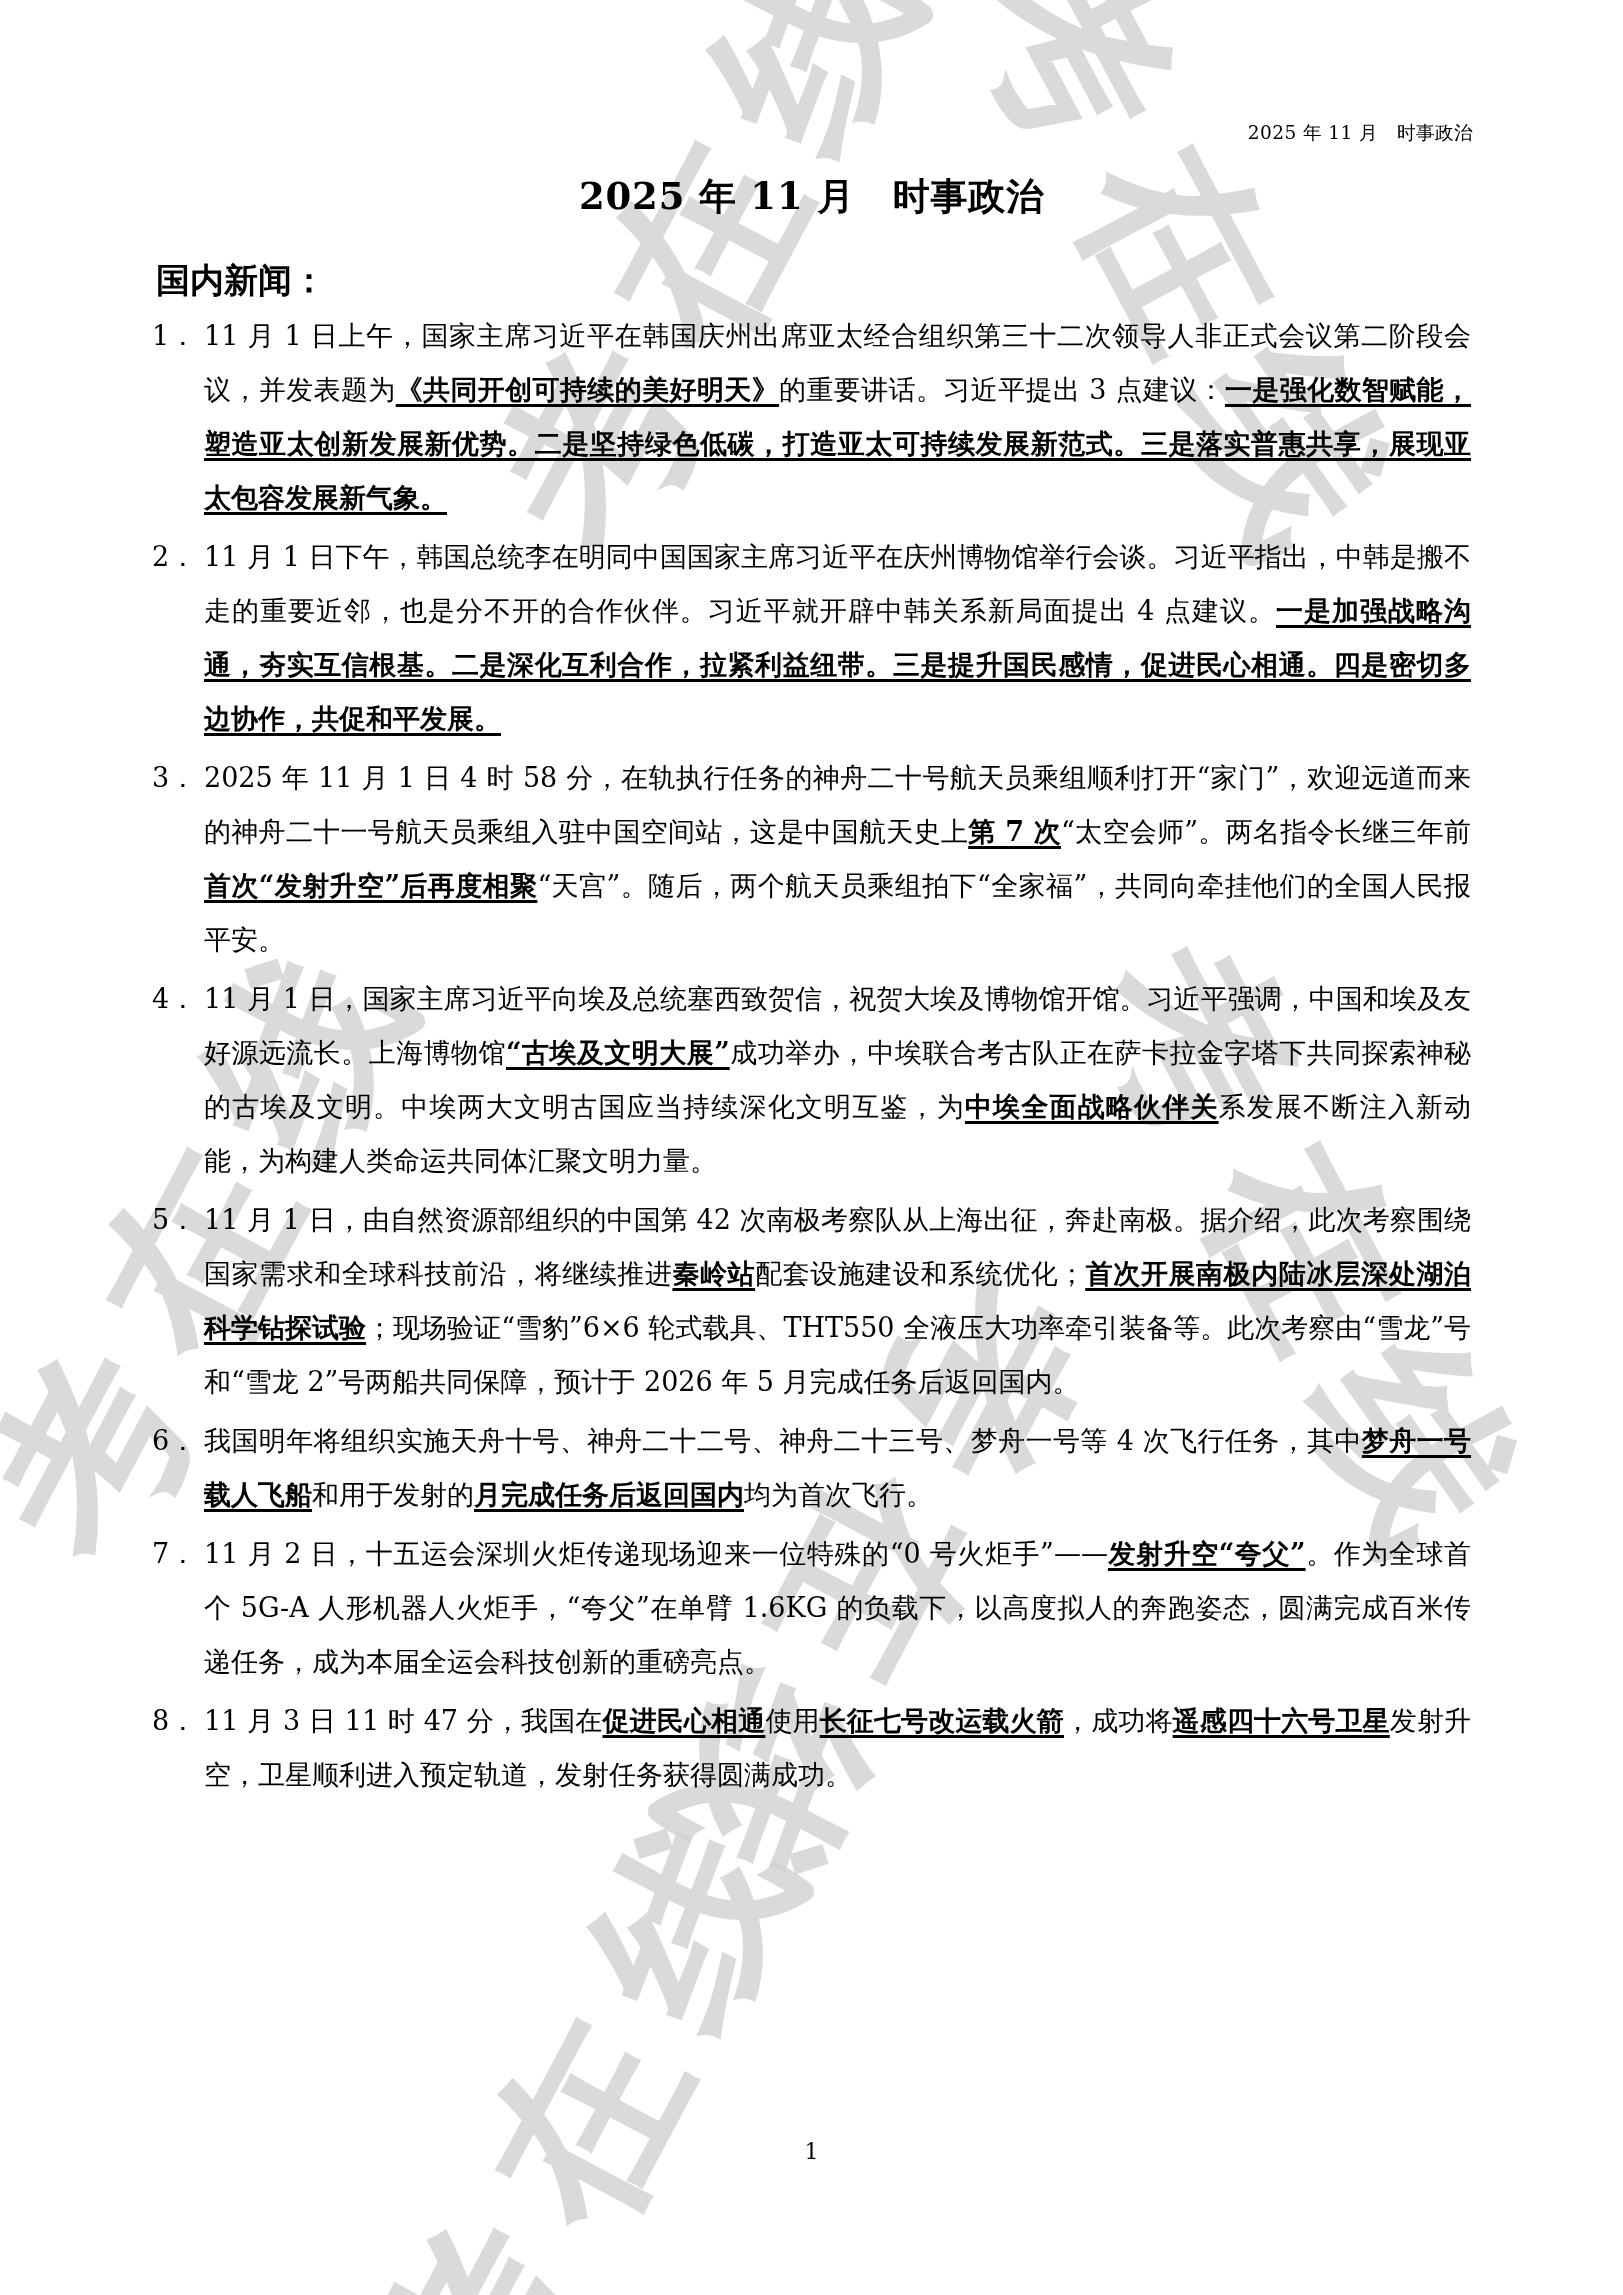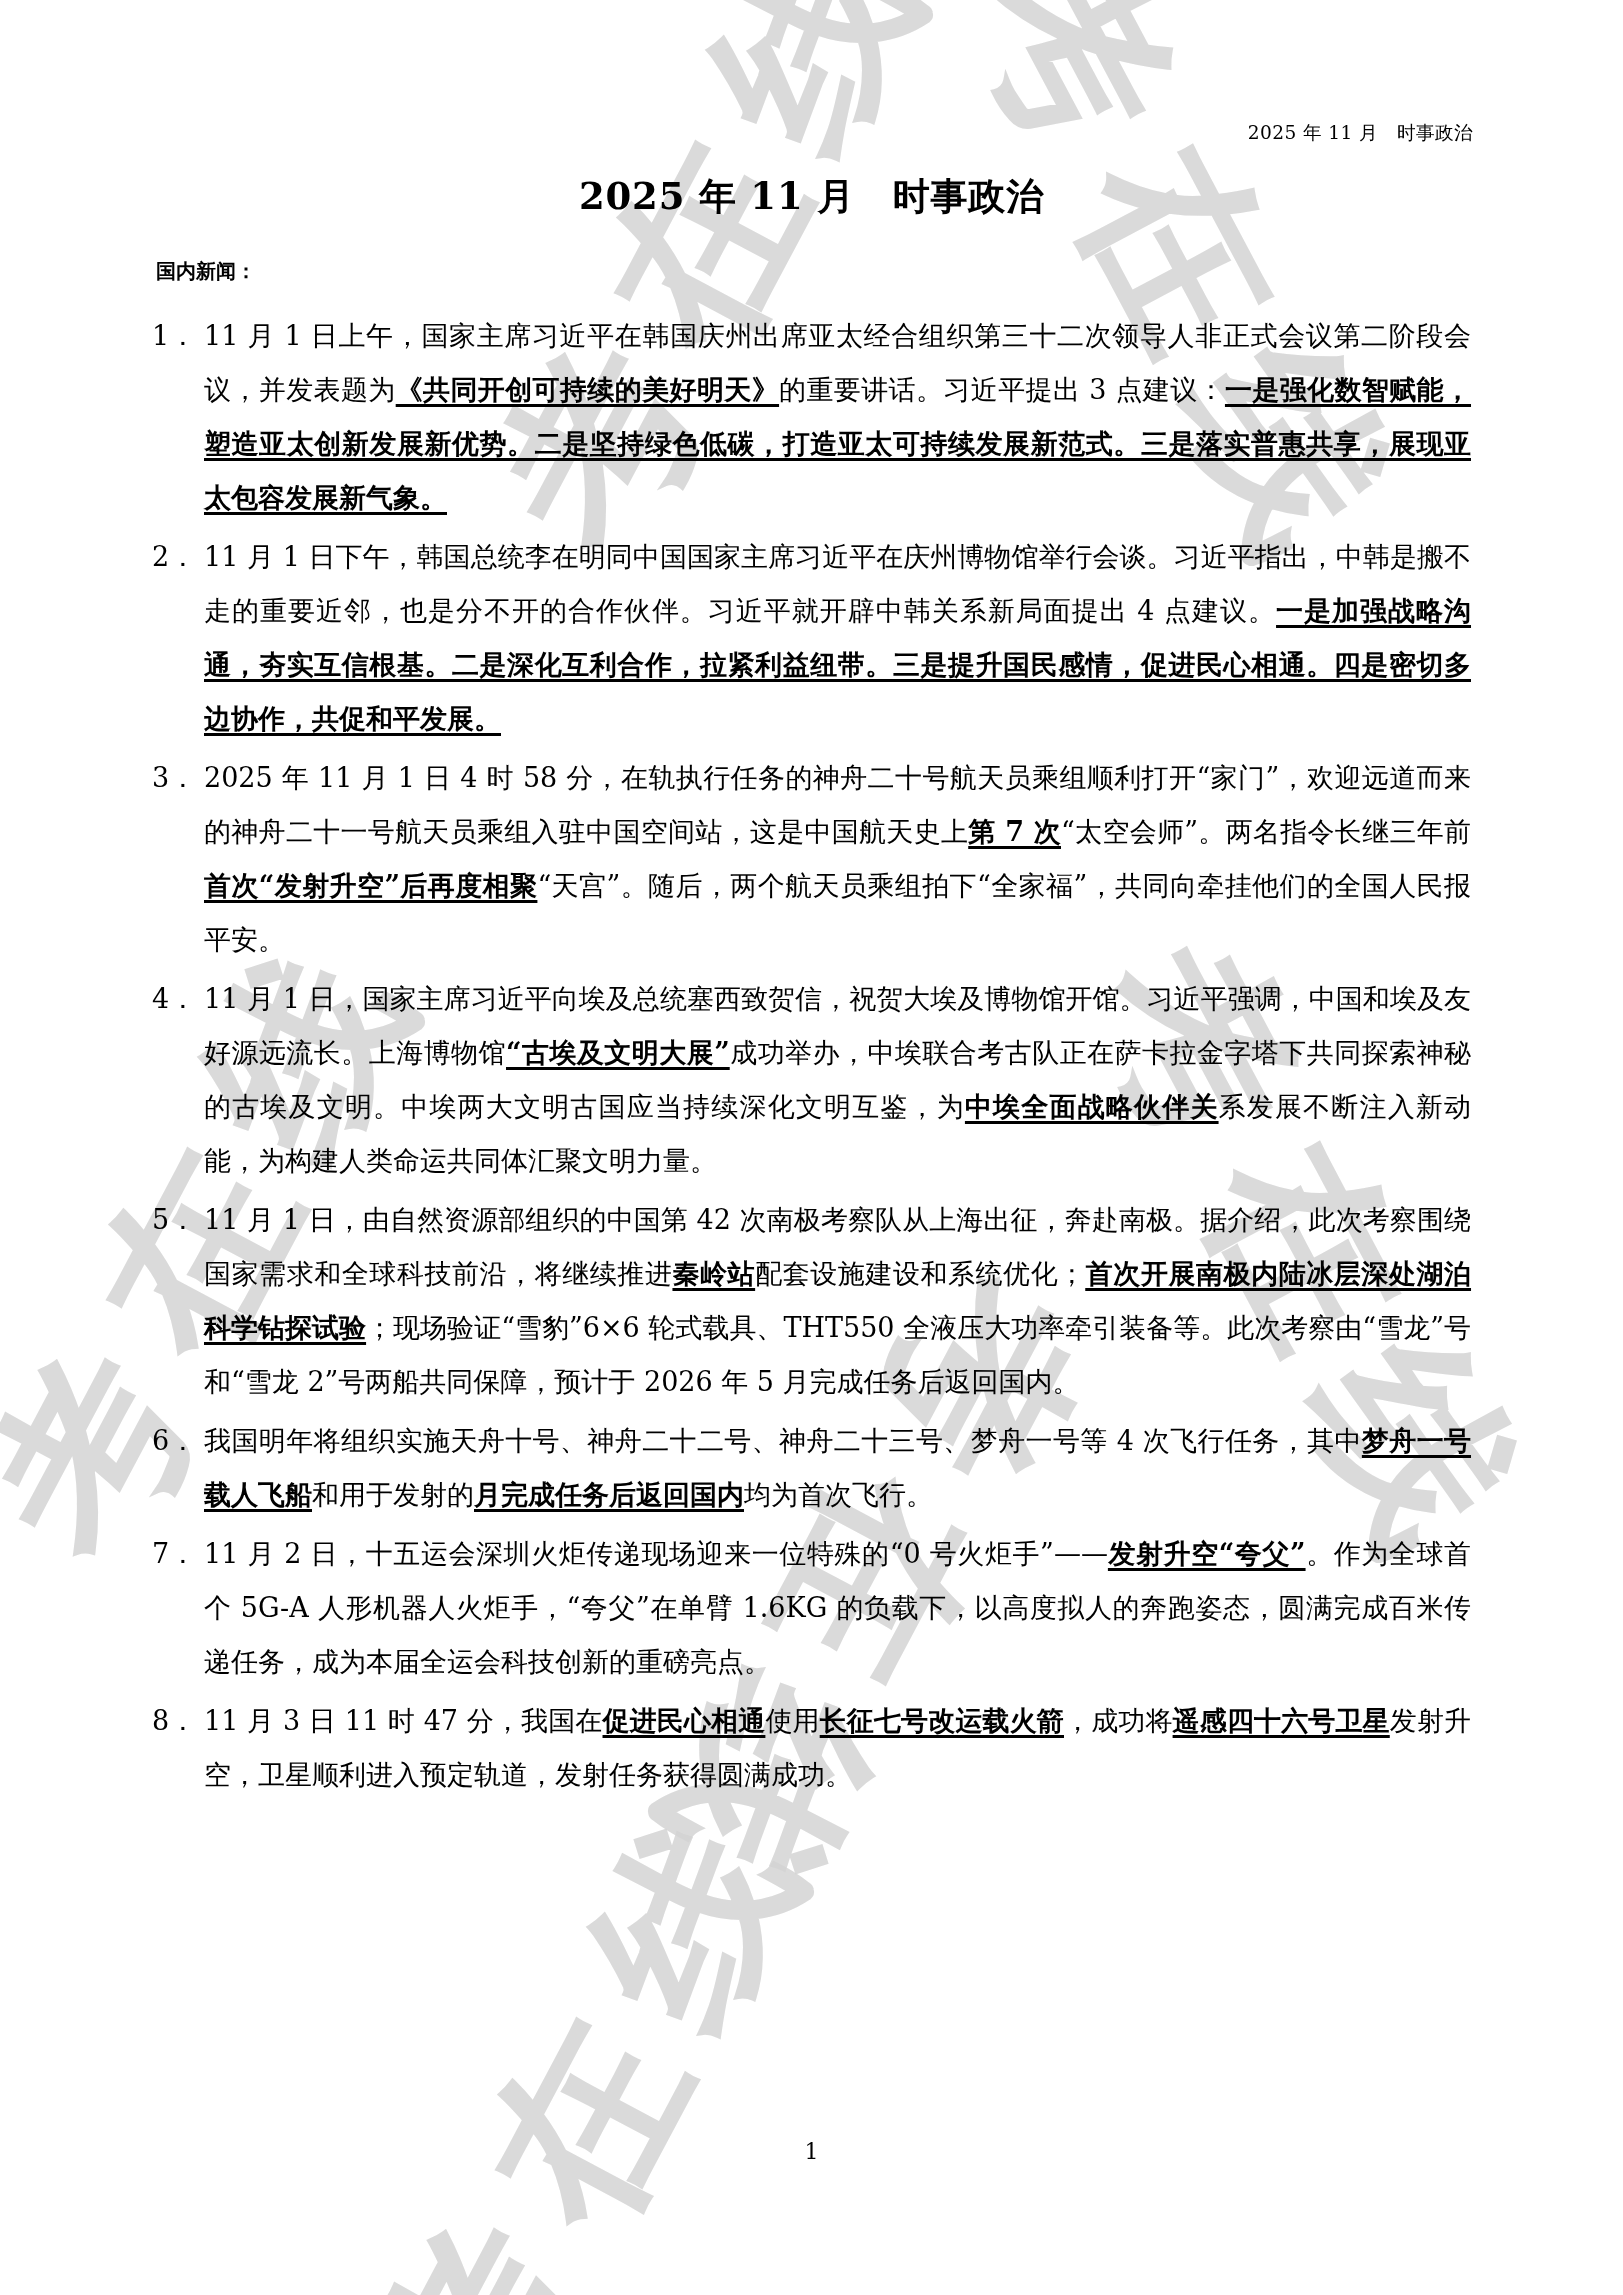--- a/index.html
+++ b/index.html
@@ -18,21 +18,21 @@
   .header-right {
     position: absolute; top: 120px; right: 150px;
     font-size: 18.6px; letter-spacing: 0.4px;
   }
   .doc-title {
     position: absolute; top: 172px; left: 0; width: 100%;
     text-align: center; font-size: 37px; font-weight: bold; letter-spacing: 0.8px;
   }
   .section-heading {
     position: absolute; top: 258px; left: 156px;
-    font-size: 20px; font-weight: bold;
+    font-size: 34px; font-weight: bold;
   }
   .news-list { position: absolute; top: 309px; left: 152px; width: 1319px; }
   .news-item {
     position: relative; padding-left: 52px;
     font-size: 27px; line-height: 54px; text-align: justify;
     margin-bottom: 5px;
   }
   .news-num { position: absolute; left: 0; top: 0; }
   .u { text-decoration: underline; text-decoration-thickness: 2.5px; text-underline-offset: 5px; font-weight: bold; }
   .page-number {

